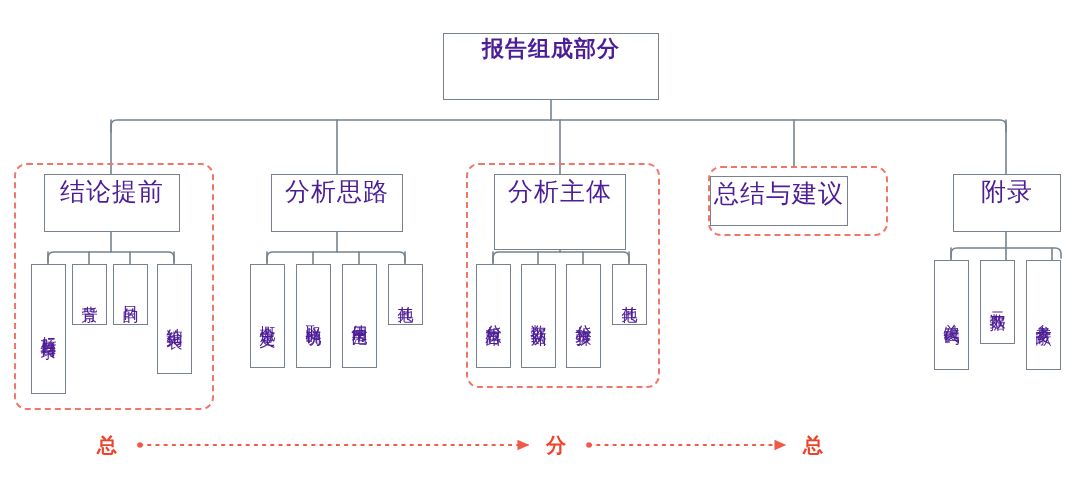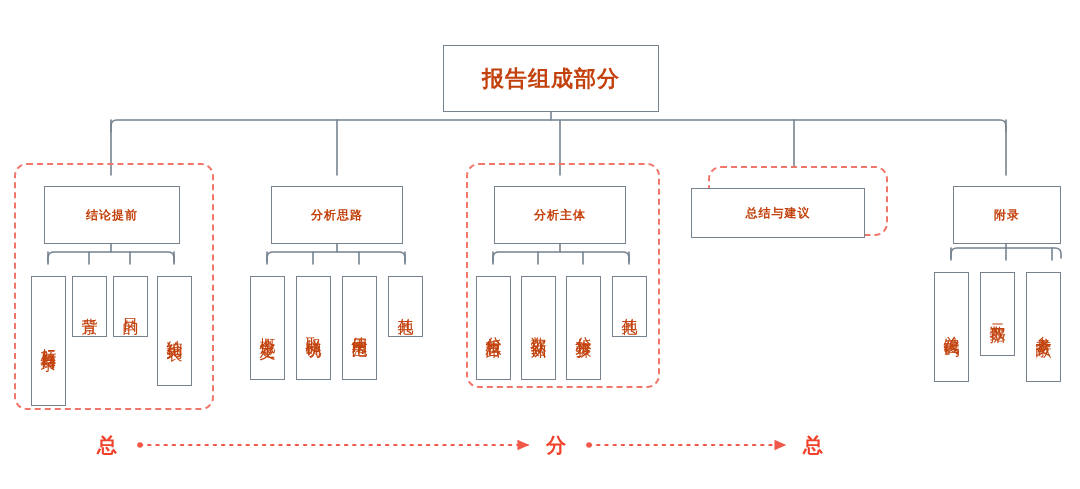--- a/index.html
+++ b/index.html
@@ -25,35 +25,33 @@
     width: 1080px;
     height: 489px;
     pointer-events: none;
   }
   .node {
     position: absolute;
     box-sizing: border-box;
     border: 1.6px solid #76838f;
     background: #ffffff;
     display: flex;
-    align-items: center;
     justify-content: center;
-    color: #c2410c;
+    color: #4c1d95;
     text-align: center;
     z-index: 3;
-    margin-top: 12px;
   }
   .node.root {
     font-size: 22px;
     font-weight: bold;
     letter-spacing: 1px;
   }
   .node.lvl2 {
-    font-size: 12px;
-    font-weight: bold;
+    font-size: 25px;
+    font-weight: normal;
     letter-spacing: 1px;
   }
   .node.leaf {
     font-size: 16px;
     font-weight: normal;
     line-height: 1.14;
     padding: 4px 1px;
     letter-spacing: 0;
   }
   .node.leaf .vtext {
@@ -144,25 +142,25 @@
   </div>
 
   <div class="node lvl2" style="left:44px; top:174px; width:136px; height:58px;">
     <span>结论提前</span>
   </div>
 
   <div class="node lvl2" style="left:271px; top:174px; width:132px; height:58px;">
     <span>分析思路</span>
   </div>
 
-  <div class="node lvl2" style="left:494px; top:174px; width:132px; height:58px;">
+  <div class="node lvl2" style="left:494px; top:174px; width:132px; height:76px;">
     <span>分析主体</span>
   </div>
 
-  <div class="node lvl2" style="left:691px; top:176px; width:174px; height:50px;">
+  <div class="node lvl2" style="left:710px; top:176px; width:138px; height:50px;">
     <span>总结与建议</span>
   </div>
 
   <div class="node lvl2" style="left:953px; top:174px; width:108px; height:58px;">
     <span>附录</span>
   </div>
 
   <div class="node leaf" style="left:31px; top:264px; width:35px; height:130px;">
     <span class="vtext">标题与目录</span>
   </div>

